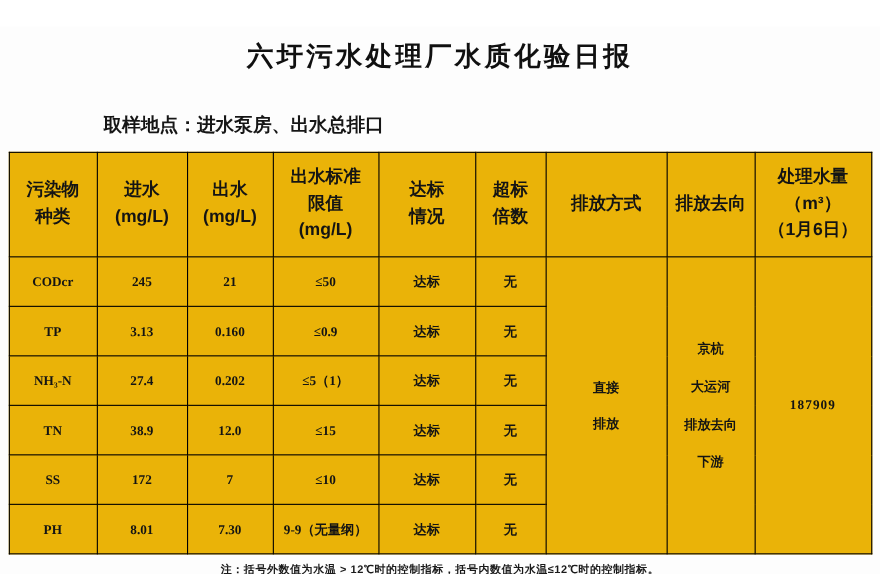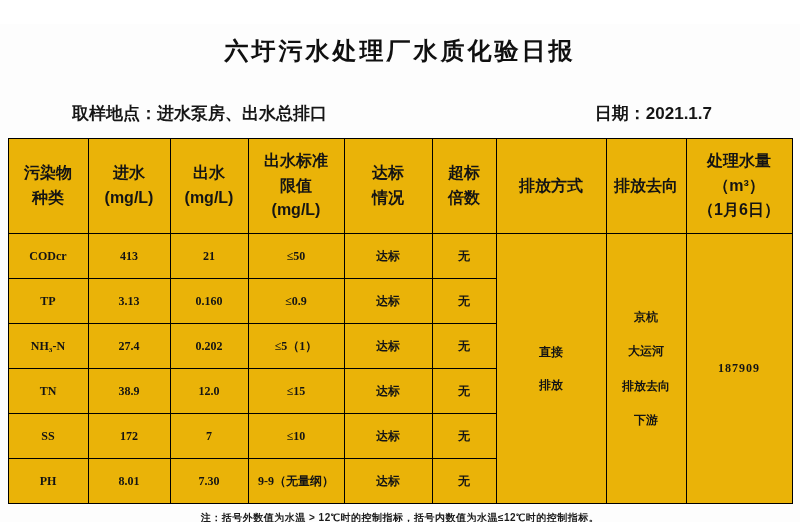--- a/index.html
+++ b/index.html
@@ -23,21 +23,21 @@
     font-size: 24px;
     font-weight: bold;
     letter-spacing: 3px;
     color: #101010;
   }
   .meta-row {
     display: flex;
     justify-content: space-between;
     align-items: baseline;
     margin-top: 35px;
-    padding-left: 72px;
+    padding-left: 94px;
     padding-right: 88px;
     font-size: 17px;
     font-weight: bold;
     color: #161616;
   }
   table.report {
     border-collapse: collapse;
     table-layout: fixed;
     width: 784px;
     margin: 13px auto 0 auto;
@@ -88,21 +88,20 @@
 </style>
 </head>
 <body>
 
 <div class="page">
 
   <div class="title">六圩污水处理厂水质化验日报</div>
 
   <div class="meta-row">
     <span>取样地点：进水泵房、出水总排口</span>
-    <span>日期：2021.1.7</span>
   </div>
 
   <table class="report">
     <colgroup>
       <col style="width:80px">
         <col style="width:82px">
         <col style="width:78px">
       <col style="width:96px">
         <col style="width:88px">
         <col style="width:64px">
@@ -128,21 +127,21 @@
         <th>排放方式</th>
         <th>排放去向</th>
         <th>处理水量
 （m³）
 （1月6日）</th>
       </tr>
     </thead>
     <tbody>
       <tr>
         <td>CODcr</td>
-        <td>413</td>
+        <td>245</td>
         <td>21</td>
         <td class="cell-limit">≤50</td>
         <td>达标</td>
         <td class="cell-exceed">无</td>
         <td class="cell-method" rowspan="6">直接
 排放</td>
         <td class="cell-dest" rowspan="6">京杭
 大运河
 排放去向
 下游</td>

